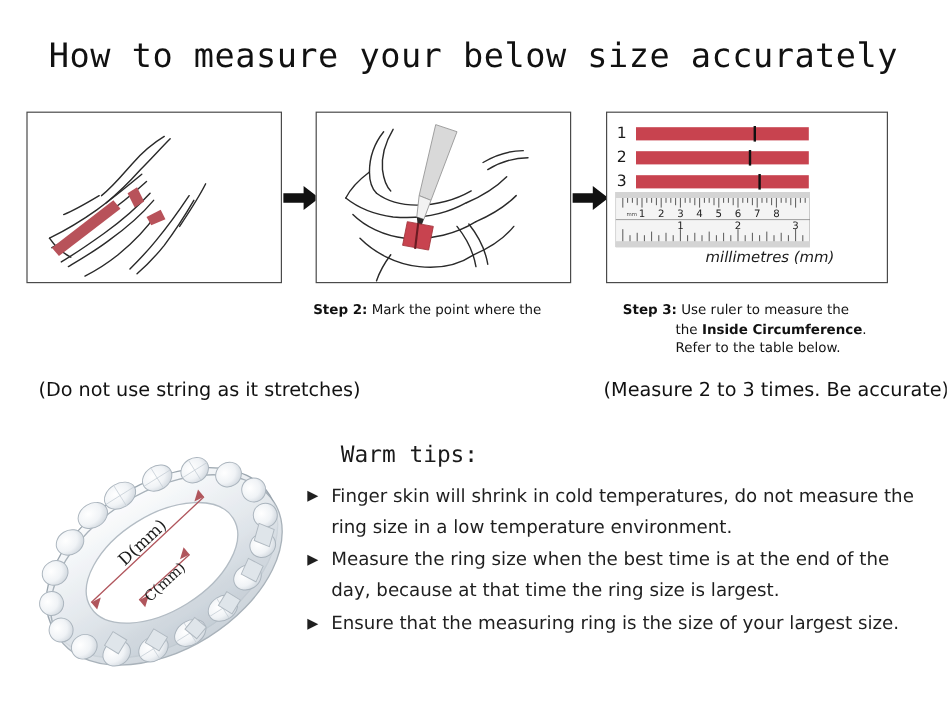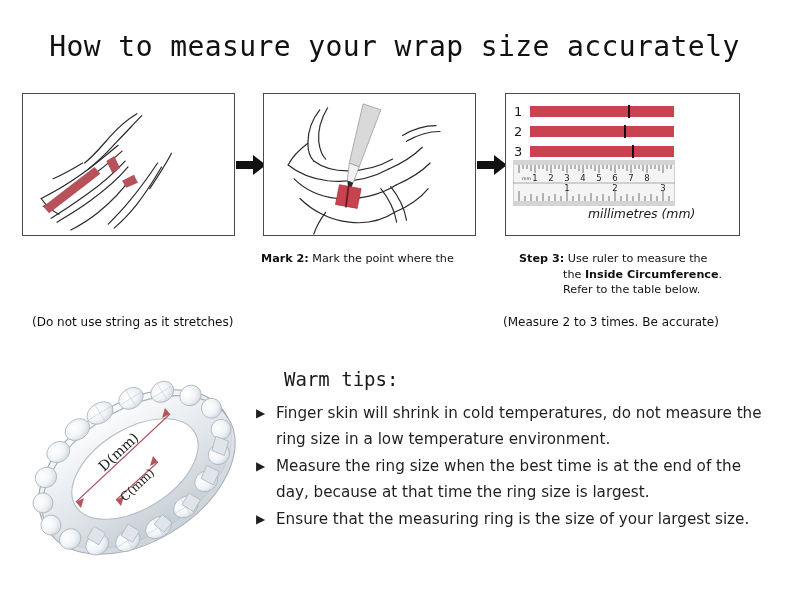--- a/index.html
+++ b/index.html
@@ -67,21 +67,21 @@
   .cap-indent { padding-left: 42px; }
   .cap-indent-3 { padding-left: 44px; }
 
   #cap-1 { left: 20px;  top: 251px; width: 230px; }
   #cap-2 { left: 261px; top: 251px; width: 230px; }
   #cap-3 { left: 503px; top: 251px; width: 250px; margin-left: 16px; }
 
   .note {
     position: absolute;
     font-family: "DejaVu Sans", sans-serif;
-    font-size: 12px;
+    font-size: 16px;
     color: #111111;
     white-space: nowrap;
   }
   #note-1 { left: 32px;  top: 315px; }
   #note-3 { left: 503px; top: 315px; }
 
   
   .tips-heading {
     position: absolute;
     left: 256px;
@@ -153,21 +153,21 @@
     font-family: "DejaVu Sans", sans-serif;
     font-size: 12.4px;
     color: #1a1a1a;
     white-space: nowrap;
     font-style: italic;
   }
 </style>
 </head>
 <body>
 
-<div class="title">How to measure your wrap size accurately</div>
+<div class="title">How to measure your below size accurately</div>
 
 <div class="panel" id="panel-1">
   <svg width="100%" height="100%" viewBox="0 0 213 143">
     <g fill="none" stroke="#2a2a2a" stroke-width="1.2" stroke-linecap="round">
       <path d="M115 20 C 105 26, 96 34, 88 43 C 80 52, 72 62, 62 70"></path>
       <path d="M120 22 C 112 30, 104 39, 95 48 C 86 58, 76 68, 66 76"></path>
       <path d="M96 52 C 84 62, 72 72, 58 82 C 44 92, 30 100, 18 106"></path>
       <path d="M100 58 C 88 69, 74 80, 60 90 C 46 100, 32 108, 20 114"></path>
       <path d="M103 68 C 92 80, 78 92, 64 102 C 50 112, 38 120, 28 126"></path>
       <path d="M106 74 C 96 86, 82 98, 68 108 C 56 117, 44 124, 34 130"></path>
@@ -340,21 +340,21 @@
     <text x="9" y="20" font-family="DejaVu Sans, sans-serif" font-size="4.5" fill="#444444">mm</text>
   </svg>
 
   <span class="mm-label" style="left:82px; top:112px;">millimetres (mm)</span>
 </div>
 
 <div class="caption" id="cap-1">
 </div>
 
 <div class="caption" id="cap-2">
-  <span class="cap-line"><b>Mark 2:</b>
+  <span class="cap-line"><b>Step 2:</b>
     <span>Mark the point where the</span></span>
 </div>
 
 <div class="caption" id="cap-3">
   <span class="cap-line"><b>Step 3:</b>
     <span>Use ruler to measure the</span></span>
   <span class="cap-line cap-indent-3"><span>the </span><b>Inside Circumference</b><span>.</span></span>
   <span class="cap-line cap-indent-3">Refer to the table below.</span>
 </div>
 

